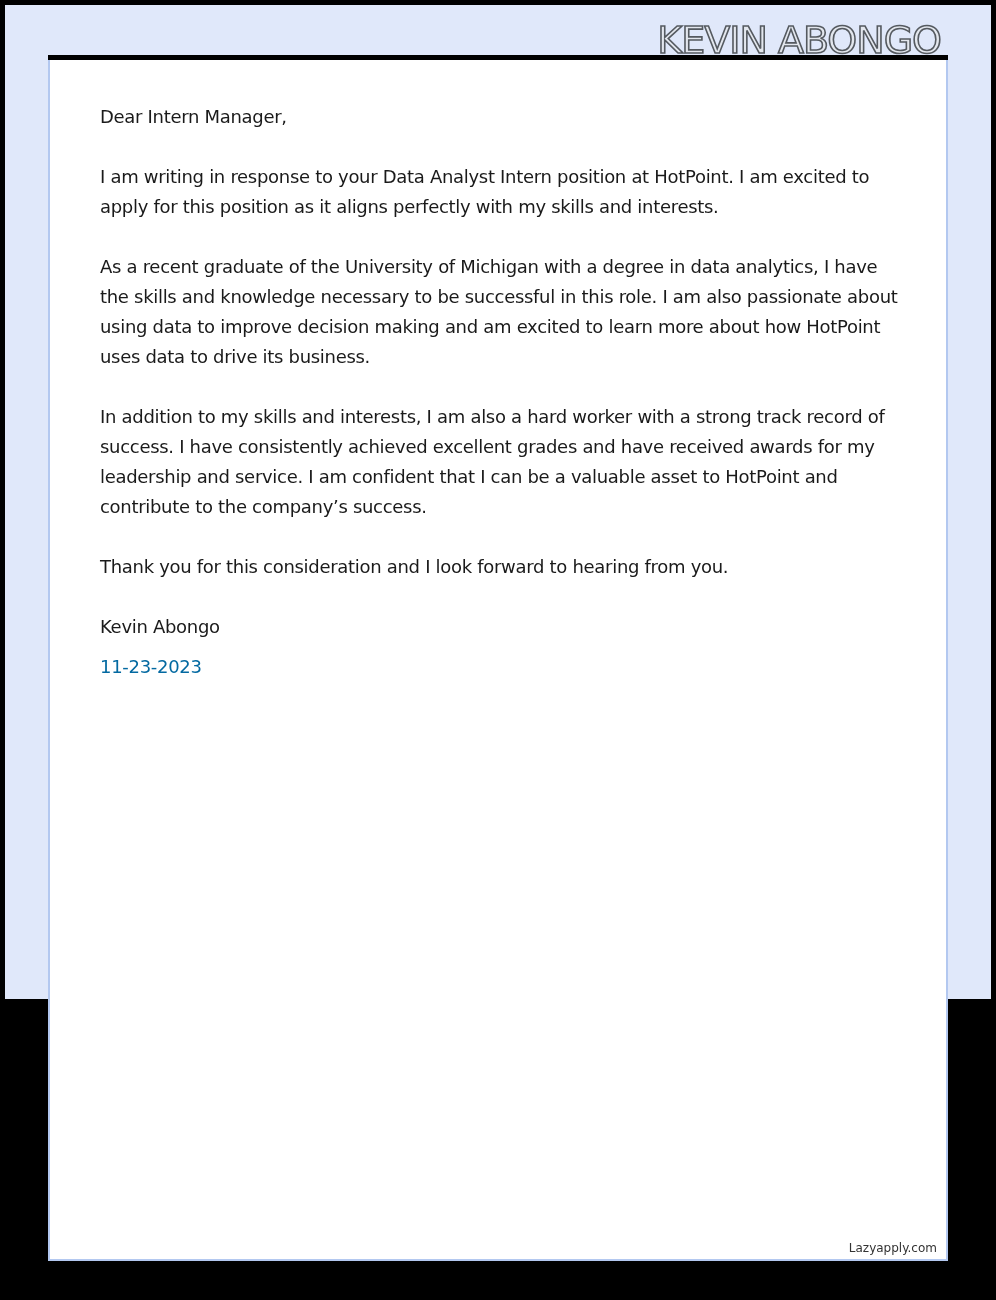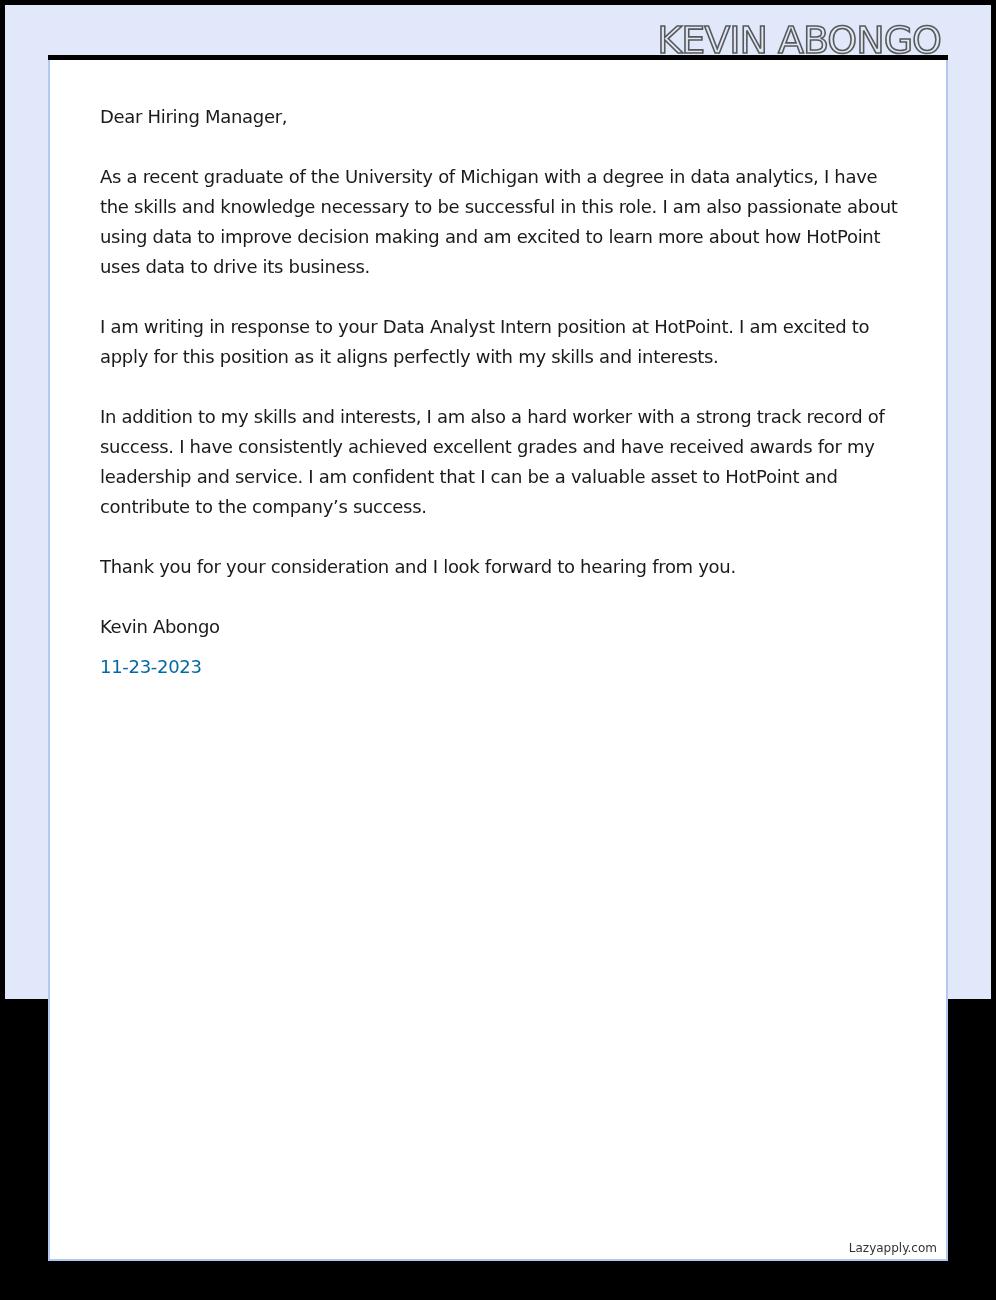--- a/index.html
+++ b/index.html
@@ -65,23 +65,23 @@
   </style>
 </head>
 <body>
 
 <div class="frame">
   <div class="name-title">KEVIN ABONGO</div>
   <div class="top-bar"></div>
 
   <div class="card">
     <div class="letter">
-      <p>Dear Hiring Manager,</p>
+      <p>Dear Intern Manager,</p>
+      <p>I am writing in response to your Data Analyst Intern position at HotPoint. I am excited to apply for this position as it aligns perfectly with my skills and interests.</p>
       <p>As a recent graduate of the University of Michigan with a degree in data analytics, I have the skills and knowledge necessary to be successful in this role. I am also passionate about using data to improve decision making and am excited to learn more about how HotPoint uses data to drive its business.</p>
-      <p>I am writing in response to your Data Analyst Intern position at HotPoint. I am excited to apply for this position as it aligns perfectly with my skills and interests.</p>
       <p>In addition to my skills and interests, I am also a hard worker with a strong track record of success. I have consistently achieved excellent grades and have received awards for my leadership and service. I am confident that I can be a valuable asset to HotPoint and contribute to the company’s success.</p>
-      <p>Thank you for your consideration and I look forward to hearing from you.</p>
+      <p>Thank you for this consideration and I look forward to hearing from you.</p>
       <p class="signature">Kevin Abongo</p>
       <p class="date">11-23-2023</p>
     </div>
     <div class="footer-brand">Lazyapply.com</div>
   </div>
 </div>
 
 </body></html>

